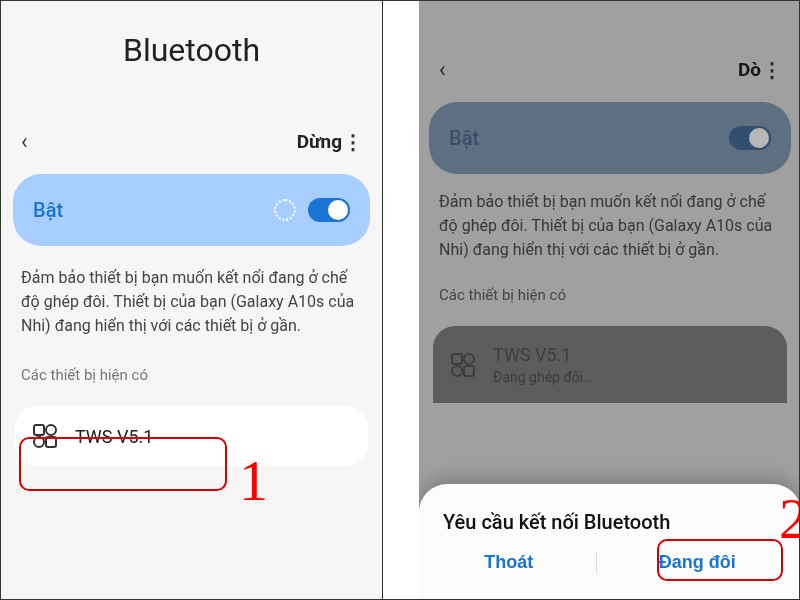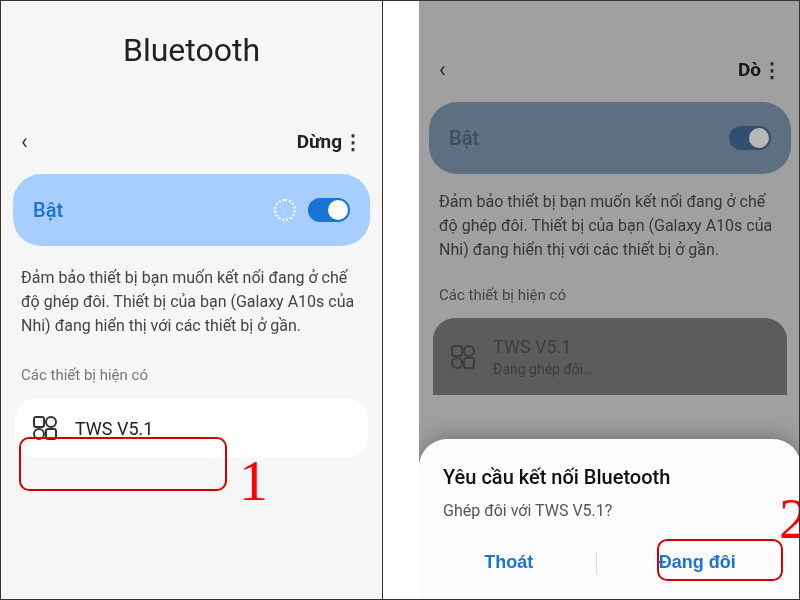--- a/index.html
+++ b/index.html
@@ -26,21 +26,21 @@
   .switch { width: 42px; height: 24px; background: #1a74d4; border-radius: 12px; position: relative; }
   .switch-knob { position: absolute; right: 2px; top: 2px; width: 20px; height: 20px; background: #fff; border-radius: 50%; }
   .switch.dimmed { background: #3a6fb0; }
   
   .info-text { font-size: 16px; line-height: 1.5; color: #444; padding: 20px; }
   .info-text.dimmed { color: #4e4e4e; padding: 16px 20px; }
   
   .section-label { font-size: 15px; color: #777; padding: 8px 10px 10px 20px; }
   .section-label.dimmed { color: #5e5e5e; }
   
-  .device-card { background: #fff; border-radius: 22px; margin: 4px 14px; padding: 18px 18px; display: flex; align-items: center; }
+  .device-card { background: #fff; border-radius: 22px; margin: 12px 14px; padding: 18px 18px; display: flex; align-items: center; }
   .device-card.dimmed { background: #808080; border-radius: 22px 22px 0 0; }
   .dev-icon { width: 24px; height: 24px; display: inline-block; position: relative; margin-right: 18px; }
   .dev-icon::before, .dev-icon::after { content:""; position:absolute; border: 2px solid #333; border-radius: 3px; }
   .dev-icon::before { width: 8px; height: 8px; left: 0; top: 0; }
   .dev-icon::after { width: 8px; height: 8px; left: 0; bottom: 0; border-radius: 50%; }
   .dev-icon span::before, .dev-icon span::after { content:""; position:absolute; border: 2px solid #333; border-radius: 3px; width: 8px; height: 8px; }
   .dev-icon span::before { right: 0; top: 0; border-radius: 50%; }
   .dev-icon span::after { right: 0; bottom: 0; }
   .dev-icon.dimmed::before, .dev-icon.dimmed::after, .dev-icon.dimmed span::before, .dev-icon.dimmed span::after { border-color: #555; }
   .device-name { font-size: 18px; color: #222; font-weight: 400; }
@@ -111,21 +111,20 @@
         <span class="dev-icon dimmed"><span></span></span>
         <span class="device-col">
           <span class="device-name dimmed">TWS V5.1</span>
           <span class="device-status">Đang ghép đôi…</span>
         </span>
       </div>
     </div>
 
     <div class="dialog">
       <div class="dialog-title">Yêu cầu kết nối Bluetooth</div>
-      <div class="dialog-msg">Ghép đôi với TWS V5.1?</div>
       <div class="dialog-actions">
         <button class="dialog-btn">Thoát</button>
         <span class="btn-divider"></span>
         <button class="dialog-btn">Đang đôi</button>
       </div>
     </div>
 
     <div class="highlight-box" style="left:238px; top:538px; width:126px; height:42px;"></div>
     <div class="step-num" style="left:360px; top:484px;">2</div>
   </div>

